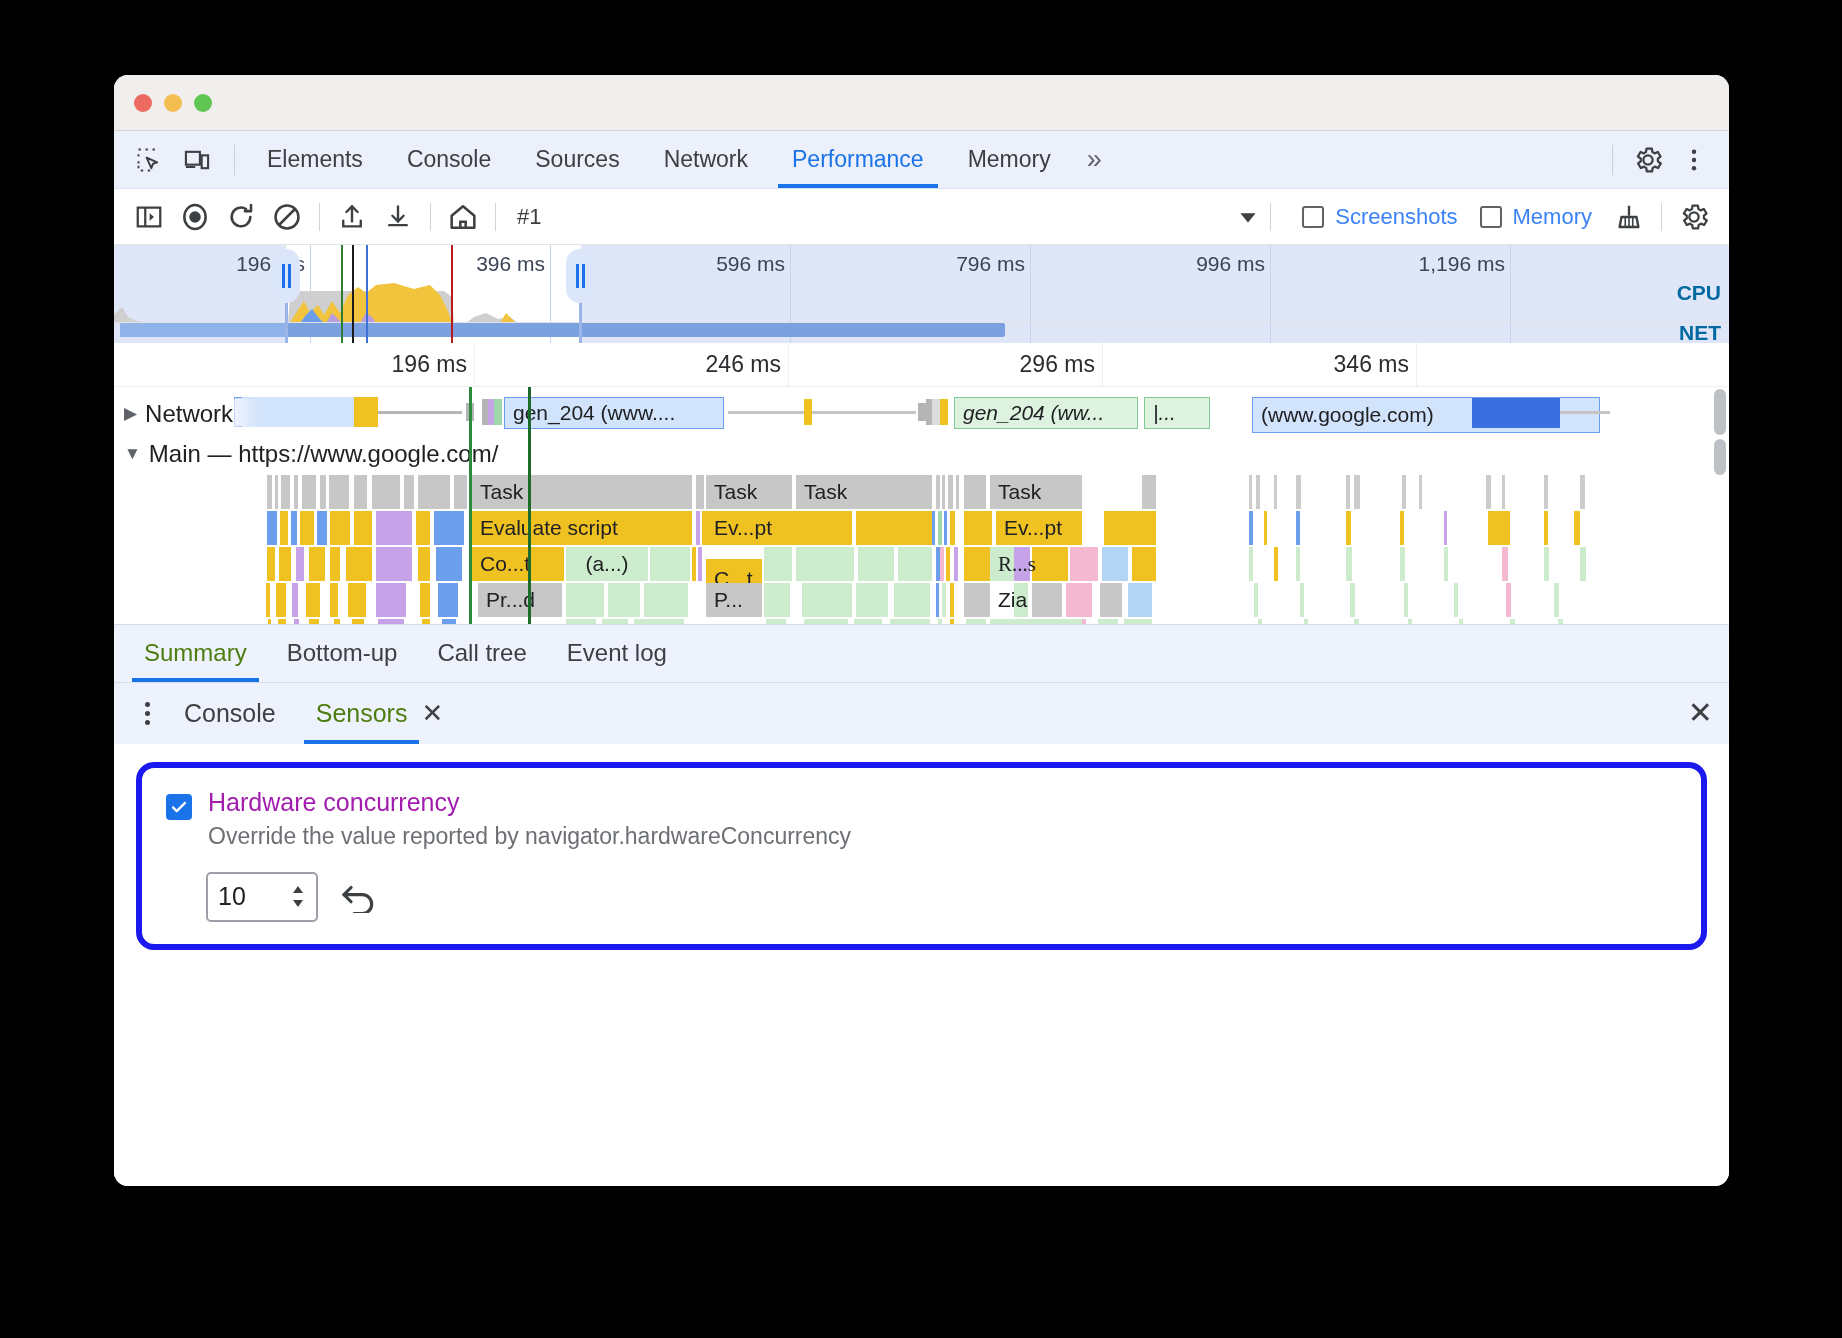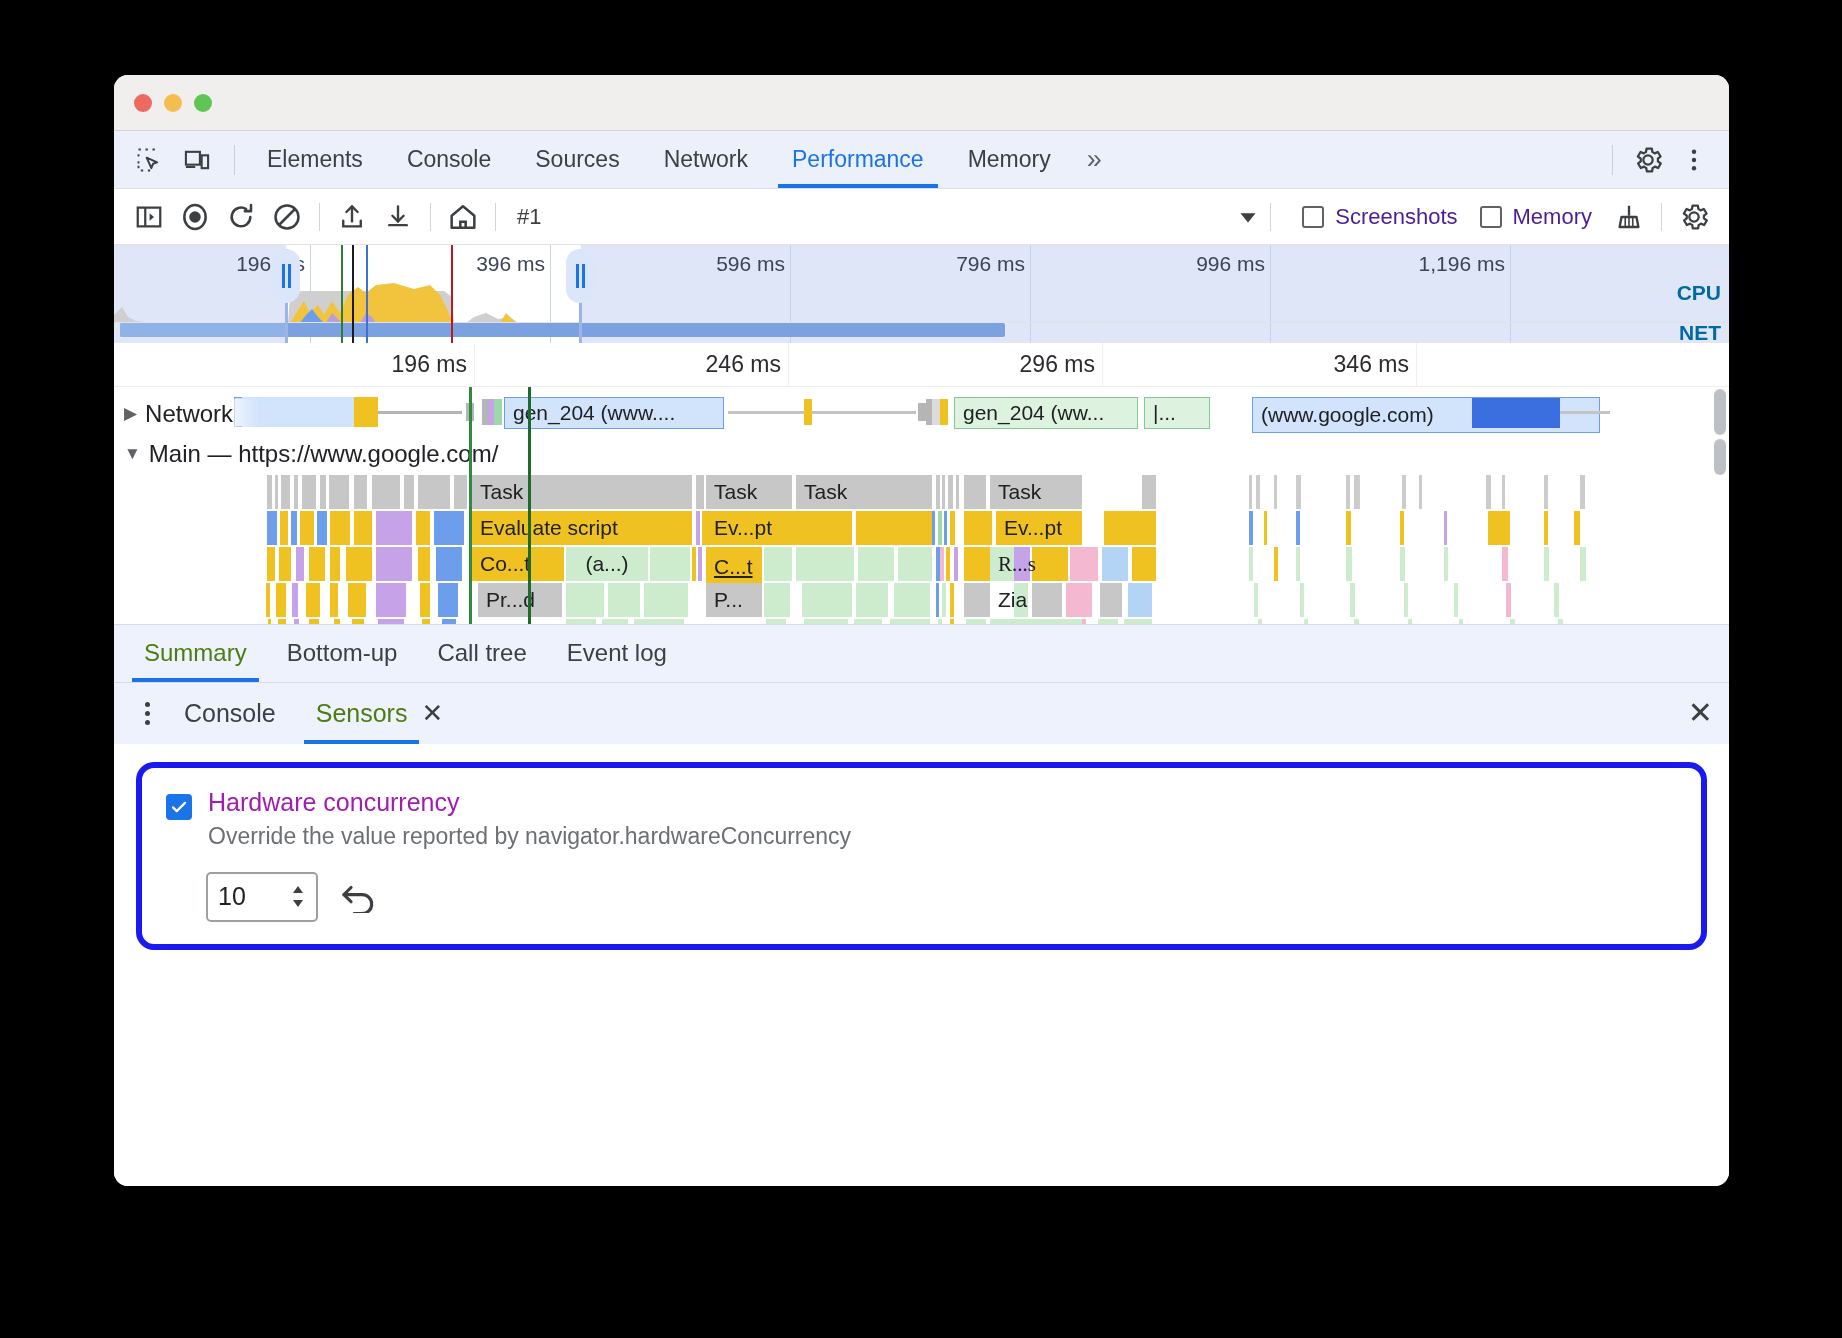--- a/index.html
+++ b/index.html
@@ -74,21 +74,21 @@
     padding-left: 12px;
   }
   .tool {
     width: 46px; height: 44px; display:flex; align-items:center; justify-content:center;
   }
   .tsep { width:1px; height:28px; background:#d4d4d4; margin:0 9px; }
   .session { font-size:22px; color:#3c4043; margin-left:12px; }
   .caret-dd { margin-left:auto; }
   .chk-wrap { display:flex; align-items:center; gap:11px; margin-left:22px; }
   .chk { width:22px; height:22px; border:2px solid #5f6368; border-radius:3px; background:#fff; }
-  .chk-label { font-size: 22px; color:#4c1d95; }
+  .chk-label { font-size: 22px; color:#3b82f6; }
   
   .overview {
     height: 98px; flex:0 0 98px;
     background:#dee6f8; position:relative; overflow:hidden;
   }
   .ov-ruler { position:absolute; inset:0; }
   .ov-tick {
     position:absolute; top:0; bottom:0; width:1px; background:#c6d2ee;
   }
   .ov-tick span {
@@ -131,21 +131,21 @@
     position:absolute; left:10px; font-size:24px; color:#202124;
     display:flex; align-items:center; gap:8px; z-index:20;
     background: linear-gradient(to right,#fff 70%, rgba(255,255,255,0));
     padding-right: 26px;
   }
   .tri { font-size:17px; color:#5f6368; }
   .ev { position:absolute; font-size:21px; color:#202124;
         display:flex; align-items:center; padding-left:8px;
         overflow:hidden; white-space:nowrap; }
   .ev-net-blue { background:#d2e3fc; border:1px solid #6b9df5; }
-  .ev-net-green { background:#ddf3e0; border:1px solid #81c995; }
+  .ev-net-green { background:#ddf3e0; border:1px solid #81c995;font-style:italic; }
   .ev-task { background:#c7c7c7; }
   .ev-script { background:#efc222; }
   .ev-gray { background:#c7c7c7; }
   .ev-green { background:#cdeccd; }
   .marker-line { position:absolute; width:3px; z-index:30; }
   .scrollbar {
     position:absolute; right:3px; width:12px; background:#bdc1c6; border-radius:6px;
   }
   
   .drawer-tabs {
@@ -575,21 +575,21 @@
           <rect x="1232" y="0" width="6" height="34" fill="#cdeccd"></rect>
           <rect x="1286" y="0" width="5" height="34" fill="#cdeccd"></rect>
           <rect x="1330" y="0" width="4" height="34" fill="#cdeccd"></rect>
           <rect x="1388" y="0" width="6" height="34" fill="#f4b9d0"></rect>
           <rect x="1430" y="0" width="5" height="34" fill="#cdeccd"></rect>
           <rect x="1466" y="0" width="6" height="34" fill="#cdeccd"></rect>
         </g>
       </svg>
       <div class="ev ev-script" style="left:358px; top:0; width:92px; height:34px;">Co...t</div>
       <div class="ev ev-green" style="left:452px; top:0; width:82px; height:34px; justify-content:center; padding-left:0;">(a...)</div>
-      <div class="ev ev-script" style="left:592px; top:0; width:56px; height:40px;text-decoration:underline;">C...t</div>
+      <div class="ev ev-script" style="left:592px; top:12px; width:56px; height:40px;text-decoration:underline;">C...t</div>
       <div class="ev ev-green" style="left:882px; top:0; width:18px; height:34px;"></div>
       <div class="ev ev-green" style="left:876px; top:0; width:24px; height:34px;"></div>
       <div class="ev ev-green" style="left:876px; top:0; width:92px; height:34px; background:transparent;font-family:Liberation Serif, serif;">R...s</div>
     </div>
 
     <div class="track-row" style="top:196px; height:34px;">
       <svg width="1615" height="34">
         <rect x="152" y="0" width="4" height="34" fill="#efc222"></rect>
         <rect x="162" y="0" width="10" height="34" fill="#efc222"></rect>
         <rect x="178" y="0" width="6" height="34" fill="#c6a3e8"></rect>

